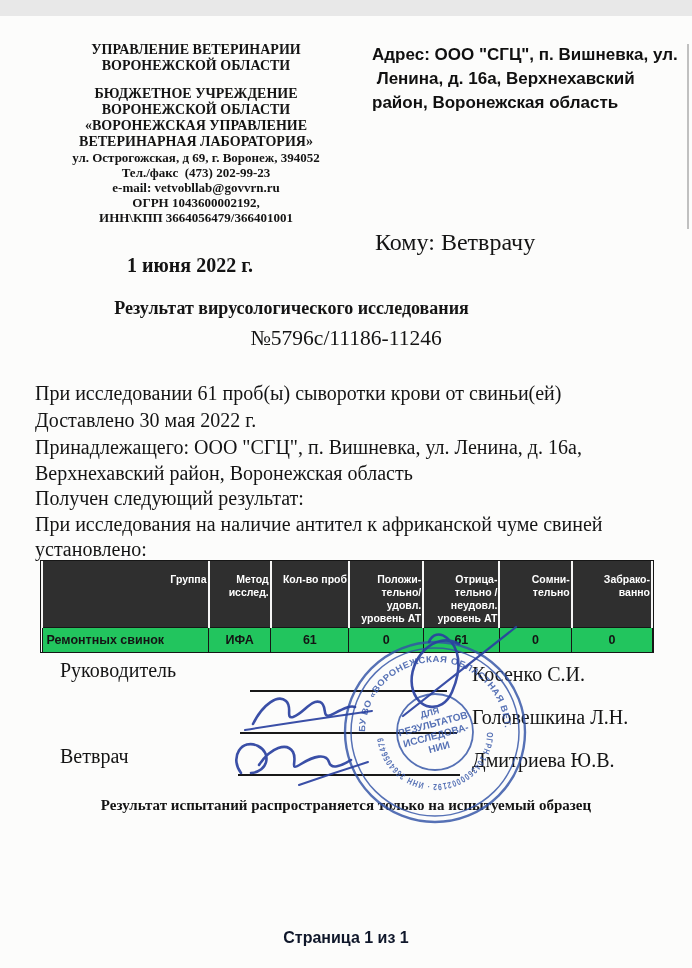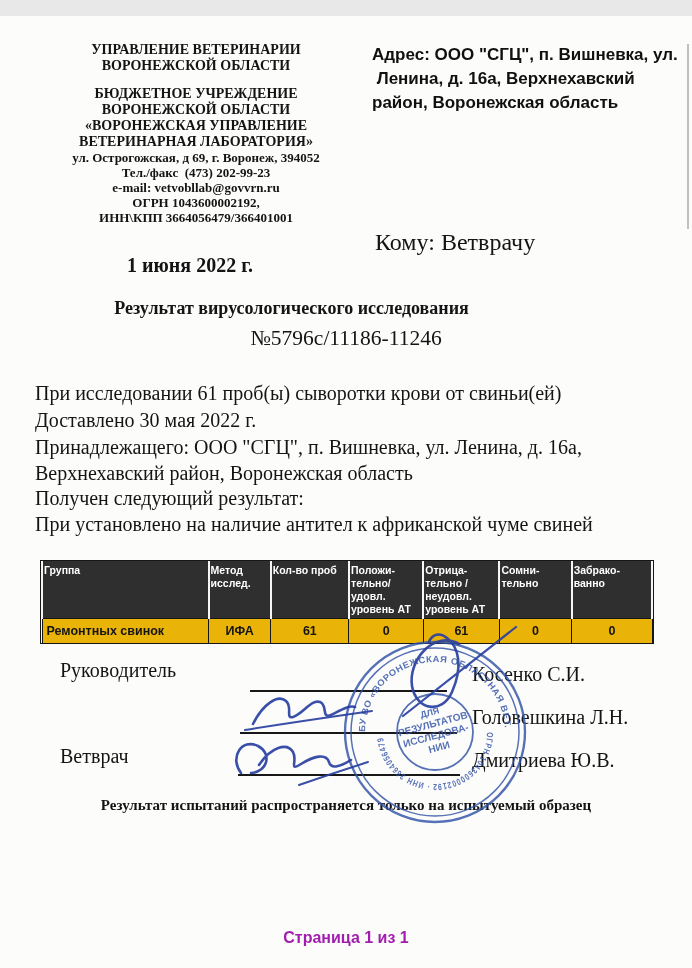--- a/index.html
+++ b/index.html
@@ -25,39 +25,39 @@
   
   .title1{left:0; top:282px; width:583px; text-align:center; font-size:18px; font-weight:bold;}
   .title2{left:0; top:310px; width:692px; text-align:center; font-size:21.5px; font-weight:normal;}
   
   .body-line{left:35px; width:650px; font-size:20px; white-space:pre;}
   
   .tblwrap{left:40px; top:544px; width:612px; border:1.6px solid #161616; background:#fff;}
   table.results{border-collapse:collapse; width:100%; table-layout:fixed;}
   table.results th{
     background:#2f2f2f; color:#fff; font-family:"Liberation Sans", sans-serif;
-    font-weight:bold; font-size:10.5px; line-height:13px; text-align:left;
-    vertical-align:top; padding:3px 1px 2px; height:48px; box-sizing:border-box;
+    font-weight:bold; font-size:10.5px; line-height:13px; text-align:right;
+    vertical-align:top; padding:12px 1px 2px; height:48px; box-sizing:border-box;
     border-left:2px solid #f6f6f5; border-right:2px solid #f6f6f5;
     border-top:0; border-bottom:1.6px solid #161616; white-space:pre-line;
   }
   table.results td{
-    background:#eab308; font-family:"Liberation Sans", sans-serif; font-weight:bold;
+    background:#22c55e; font-family:"Liberation Sans", sans-serif; font-weight:bold;
     font-size:12.5px; text-align:center; height:24px; box-sizing:border-box;
     border:1.6px solid #161616; border-bottom:0; padding:2px 4px;
   }
   table.results td.first{text-align:left;}
   
   .sig-role{left:60px; font-size:20px;}
   .sig-name{left:472px; font-size:20px;}
   .sig-line{height:0; border-bottom:2px solid #181818;}
   
   .footer-note{left:0; top:781px; width:692px; text-align:center; font-size:15px; font-weight:bold;}
   .page-footer{left:0; top:913px; width:692px; text-align:center;
-    font-family:"Liberation Sans", sans-serif; font-weight:bold; font-size:16px; color:#a21caf;}
+    font-family:"Liberation Sans", sans-serif; font-weight:bold; font-size:16px; color:#0f172a;}
   
   .overlay{left:0; top:0; width:692px; height:968px; pointer-events:none;}
   .artifact{left:687px; top:28px; width:2px; height:185px; background:#777; opacity:.45;}
   .stamp-ring-text{font-family:"Liberation Sans", sans-serif; font-weight:bold; font-size:9px; letter-spacing:.5px;}
   .stamp-num-text{font-family:"Liberation Sans", sans-serif; font-weight:bold; font-size:9px; letter-spacing:1px;}
   .stamp-center-text{font-family:"Liberation Sans", sans-serif; font-weight:bold; font-size:10px; text-anchor:middle;}
 </style>
 </head>
 <body>
 
@@ -90,21 +90,22 @@
   <div class="abs doc-date">1 июня 2022 г.</div>
 
   <div class="abs title1">Результат вирусологического исследования</div>
   <div class="abs title2">№5796с/11186-11246</div>
 
   <div class="abs body-line" style="top:366px">При исследовании 61 проб(ы) сыворотки крови от свиньи(ей)</div>
   <div class="abs body-line" style="top:393px">Доставлено 30 мая 2022 г.</div>
   <div class="abs body-line" style="top:420px">Принадлежащего: ООО "СГЦ", п. Вишневка, ул. Ленина, д. 16а,</div>
   <div class="abs body-line" style="top:471px">Получен следующий результат:</div>
   <div class="abs body-line" style="top:446px">Верхнехавский район, Воронежская область</div>
-  <div class="abs body-line" style="top:497px">При установлено на наличие антител к африканской чуме свиней</div>
+  <div class="abs body-line" style="top:497px">При исследования на наличие антител к африканской чуме свиней</div>
+  <div class="abs body-line" style="top:522px">установлено:</div>
 
   <div class="abs tblwrap">
     <table class="results">
       <colgroup>
         <col style="width:166px">
           <col style="width:62px">
           <col style="width:78px">
         <col style="width:74px">
           <col style="width:76px">
           <col style="width:72px">

